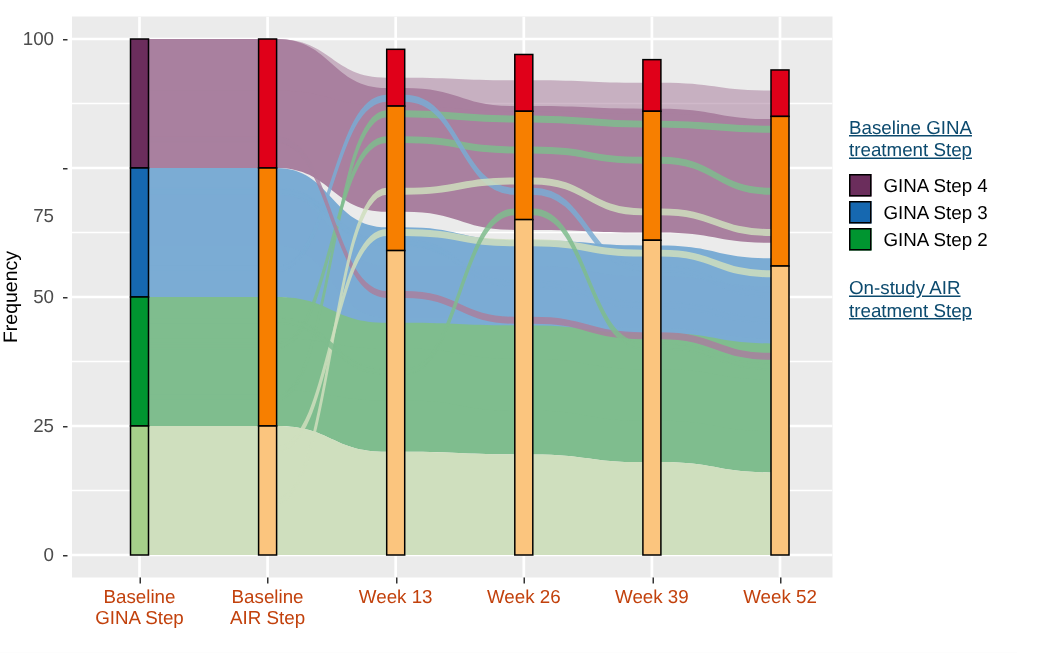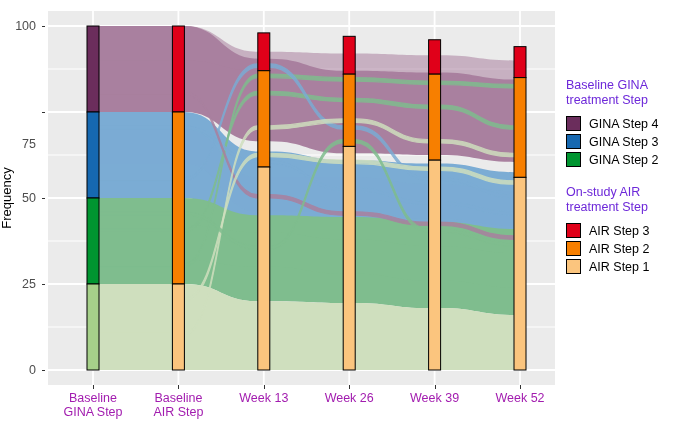--- a/index.html
+++ b/index.html
@@ -18,25 +18,25 @@
   #yticks{position:absolute;left:0;top:11px;width:42px;height:374px;}
   .ytickmark{position:absolute;left:42px;width:3px;height:1px;background:#333;}
   #ylab{position:absolute;left:-1px;top:198px;width:170px;
         transform:rotate(-90deg) translate(-50%,0);transform-origin:0 0;
         font-size:13px;color:#000;text-align:center;white-space:nowrap;}
 
   
   #xticks{position:absolute;left:48px;top:385px;width:507px;height:50px;}
   .xtickmark{position:absolute;top:0;width:1px;height:4px;background:#333;}
   .xtick{position:absolute;top:6px;transform:translateX(-50%);
-         font-size:12.5px;color:#a21caf;text-align:center;line-height:14px;white-space:nowrap;}
+         font-size:12.5px;color:#c2410c;text-align:center;line-height:14px;white-space:nowrap;}
 
   
   #legend{position:absolute;left:566px;top:78px;width:128px;}
-  .leg-title{font-size:12.5px;color:#6d28d9;line-height:15px;margin-bottom:6px;white-space:nowrap;}
+  .leg-title{font-size:12.5px;color:#0c4a6e;line-height:15px;margin-bottom:6px;white-space:nowrap;text-decoration:underline;}
   .leg-row{display:flex;align-items:flex-end;height:17px;margin-bottom:1px;}
   .leg-sw{width:15px;height:15px;border:1px solid #000;box-sizing:border-box;
           margin-right:8px;flex:0 0 15px;}
   .leg-lbl{font-size:12.5px;color:#000;white-space:nowrap;}
   .leg-gap{height:17px;}
 </style>
 </head>
 <body>
 
 <div id="root">
@@ -164,29 +164,15 @@
         <div class="leg-row">
           <span class="leg-sw" style="background: rgb(0, 149, 48);"></span>
           <span class="leg-lbl">GINA Step 2</span>
         </div>
       </div>
     <div class="leg-gap"></div>
     <div class="leg-title">
       <div>On-study AIR</div>
       <div>treatment Step</div>
     </div>
-    <div id="leg2">
-        <div class="leg-row">
-          <span class="leg-sw" style="background: rgb(224, 0, 25);"></span>
-          <span class="leg-lbl">AIR Step 3</span>
-        </div>
-        <div class="leg-row">
-          <span class="leg-sw" style="background: rgb(247, 127, 0);"></span>
-          <span class="leg-lbl">AIR Step 2</span>
-        </div>
-        <div class="leg-row">
-          <span class="leg-sw" style="background: rgb(251, 197, 126);"></span>
-          <span class="leg-lbl">AIR Step 1</span>
-        </div>
-      </div>
   </div>
 
 </div>
 
 </body></html>

